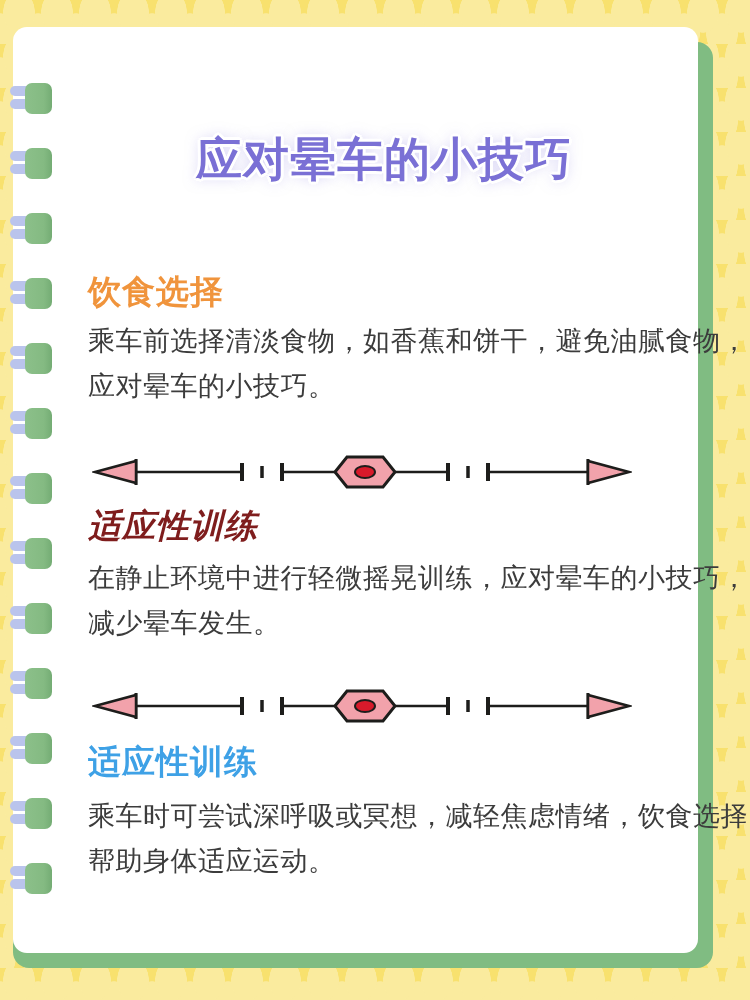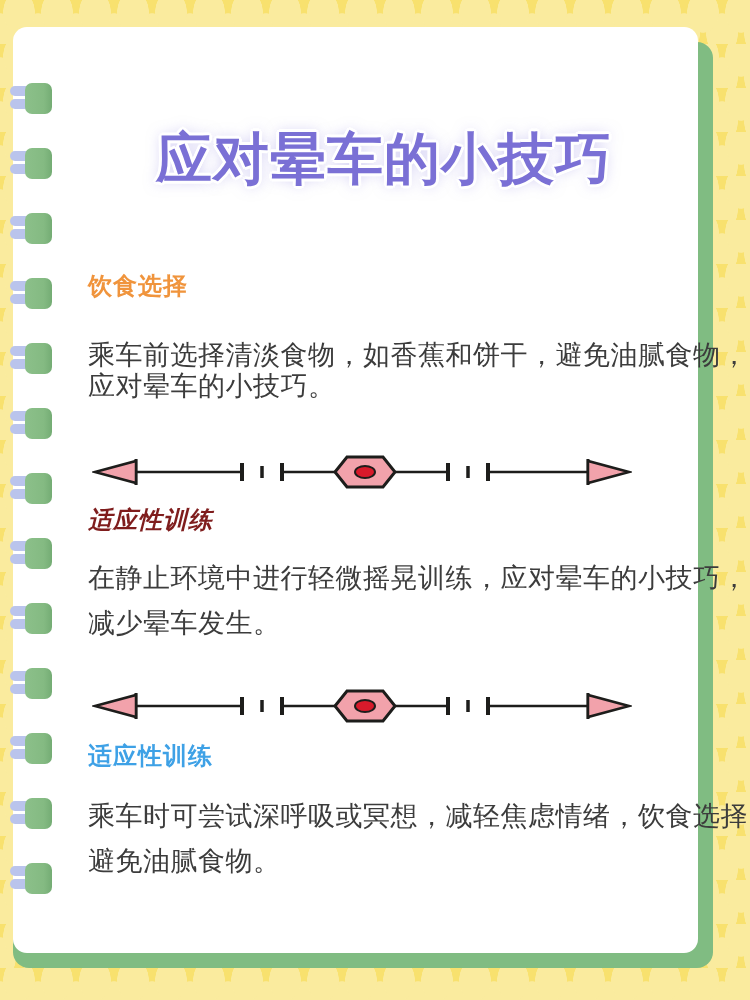--- a/index.html
+++ b/index.html
@@ -36,32 +36,32 @@
     position:absolute; left:0; width:32px; height:10px;
     border-radius:5px; background:#BAC4EC;
   }
   .clip .p1 { top:3px; }
   .clip .p2 { top:16px; }
 
   
   .title {
     position:absolute; left:86px; top:110px; width:596px; height:100px;
     display:flex; align-items:center; justify-content:center;
-    font-size:56px; font-weight:bold; letter-spacing:1px;
+    font-size:46px; font-weight:bold; letter-spacing:1px;
     color:#7A70D5;
     text-shadow:
       -3px 0 0 #fff, 3px 0 0 #fff, 0 -3px 0 #fff, 0 3px 0 #fff,
       -2px -2px 0 #fff, 2px -2px 0 #fff, -2px 2px 0 #fff, 2px 2px 0 #fff,
       0 0 14px rgba(150,140,225,.55);
     white-space:nowrap;
   }
 
   
   .heading {
-    position:absolute; left:88px; font-size:24px; font-weight:bold;
+    position:absolute; left:88px; font-size:33px; font-weight:bold;
     letter-spacing:1px; white-space:nowrap;
   }
   .h-orange { color:#F0943C; }
   .h-green  { color:#7f1d1d;font-style:italic; }
   .h-blue   { color:#3EA1E6; }
   .bodyline {
     position:absolute; left:88px; font-size:27px; color:#3C3C3C;
     letter-spacing:0.5px; white-space:nowrap;
   }
 
@@ -136,21 +136,21 @@
   </div>
 <div class="clip" style="top:863px">
     <span class="p1"></span>
     <span class="p2"></span>
     <span class="sq"></span>
   </div>
 
 <div class="title">应对晕车的小技巧</div>
 
 <div class="heading h-orange" style="top:270px">饮食选择</div>
-<div class="bodyline" style="top:337px">乘车前选择清淡食物，如香蕉和饼干，避免油腻食物，</div>
+<div class="bodyline" style="top:323px">乘车前选择清淡食物，如香蕉和饼干，避免油腻食物，</div>
 <div class="bodyline" style="top:368px">应对晕车的小技巧。</div>
 
 <svg class="divider" style="top:454px" viewBox="0 0 540 36">
   <g stroke="#1D1D1B" stroke-width="2.5" fill="none">
     <line x1="44" y1="18" x2="150" y2="18"></line>
     <line x1="190" y1="18" x2="243" y2="18"></line>
     <line x1="303" y1="18" x2="356" y2="18"></line>
     <line x1="396" y1="18" x2="496" y2="18"></line>
   </g>
   <g>
@@ -207,13 +207,13 @@
     <line x1="396" y1="9" x2="396" y2="27" stroke-width="4"></line>
   </g>
   <g>
     <line x1="496" y1="5" x2="496" y2="31" stroke="#1D1D1B" stroke-width="3"></line>
     <polygon points="537,18 496,7 496,29" fill="#F2A2AB" stroke="#1D1D1B" stroke-width="2.5"></polygon>
   </g>
 </svg>
 
 <div class="heading h-blue" style="top:740px">适应性训练</div>
 <div class="bodyline" style="top:798px">乘车时可尝试深呼吸或冥想，减轻焦虑情绪，饮食选择</div>
-<div class="bodyline" style="top:843px">避免油腻食物。</div>
+<div class="bodyline" style="top:843px">帮助身体适应运动。</div>
 
 </body></html>

